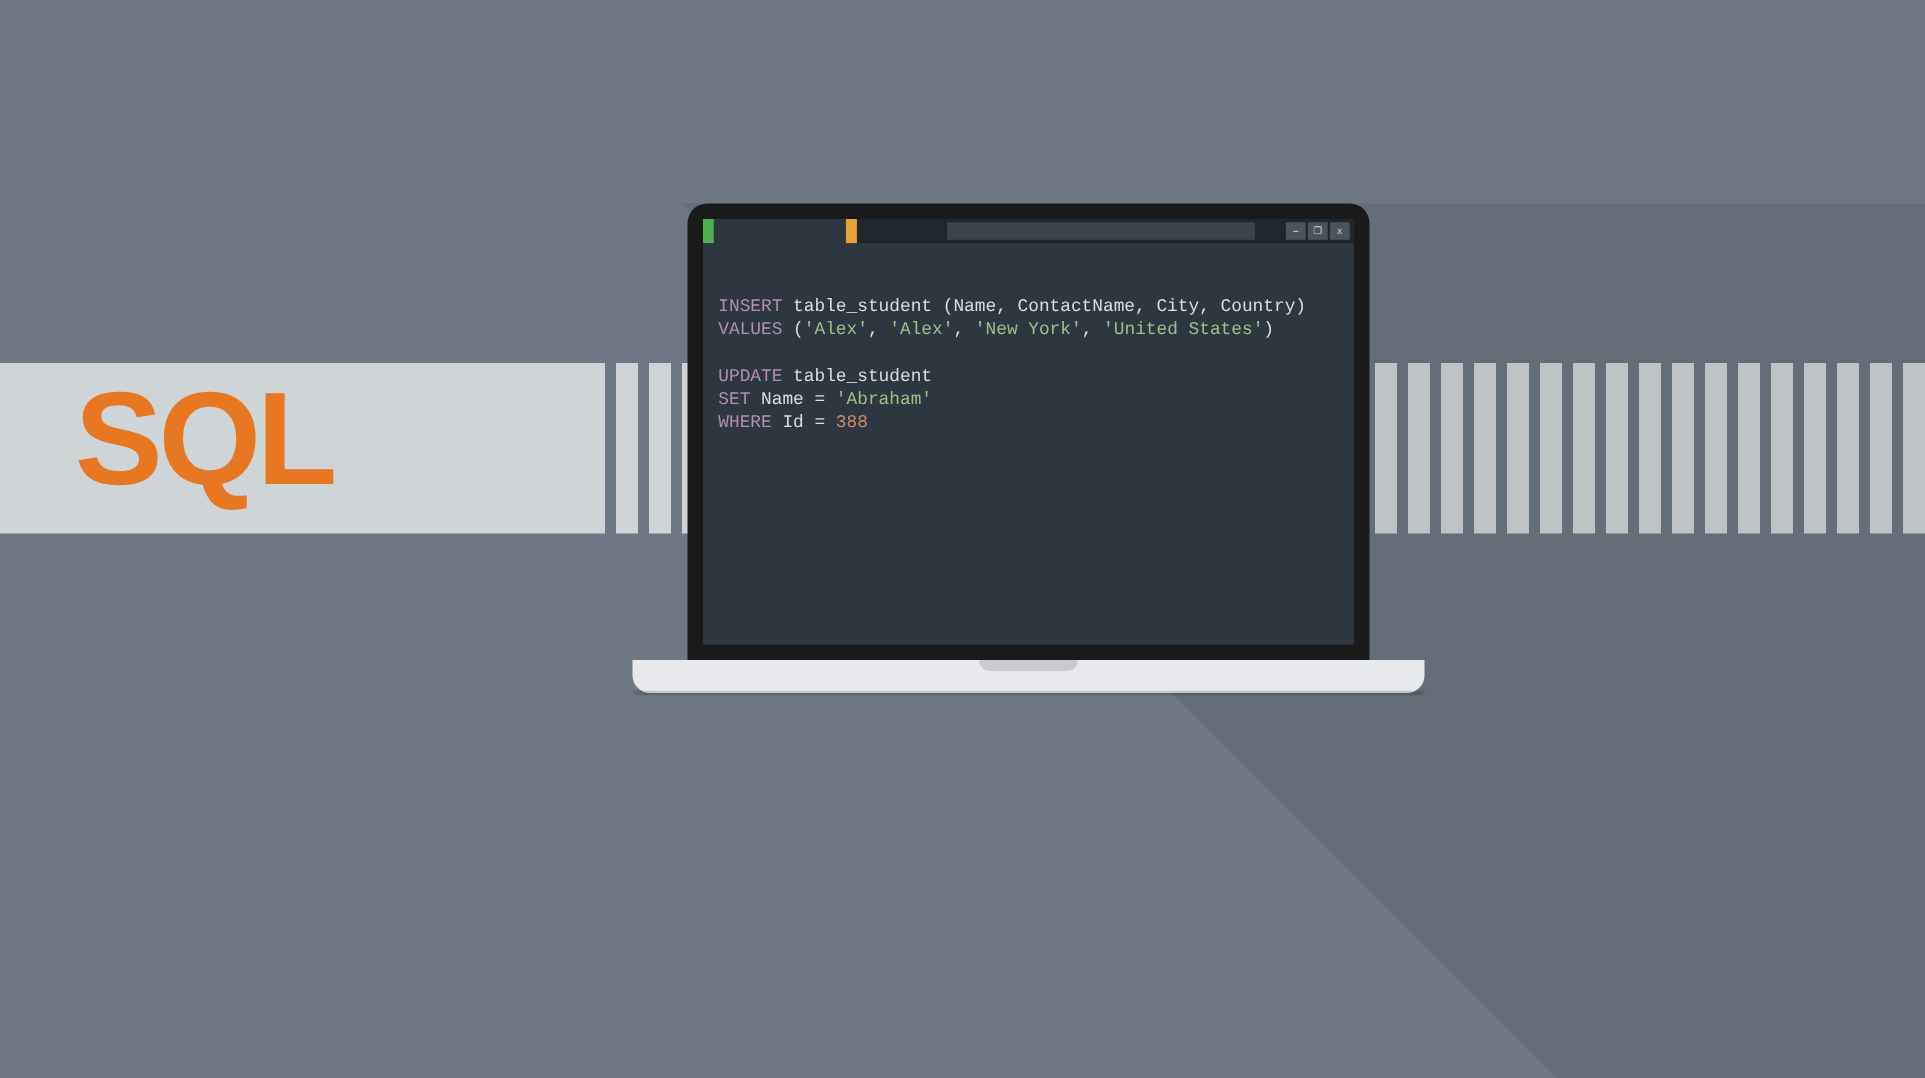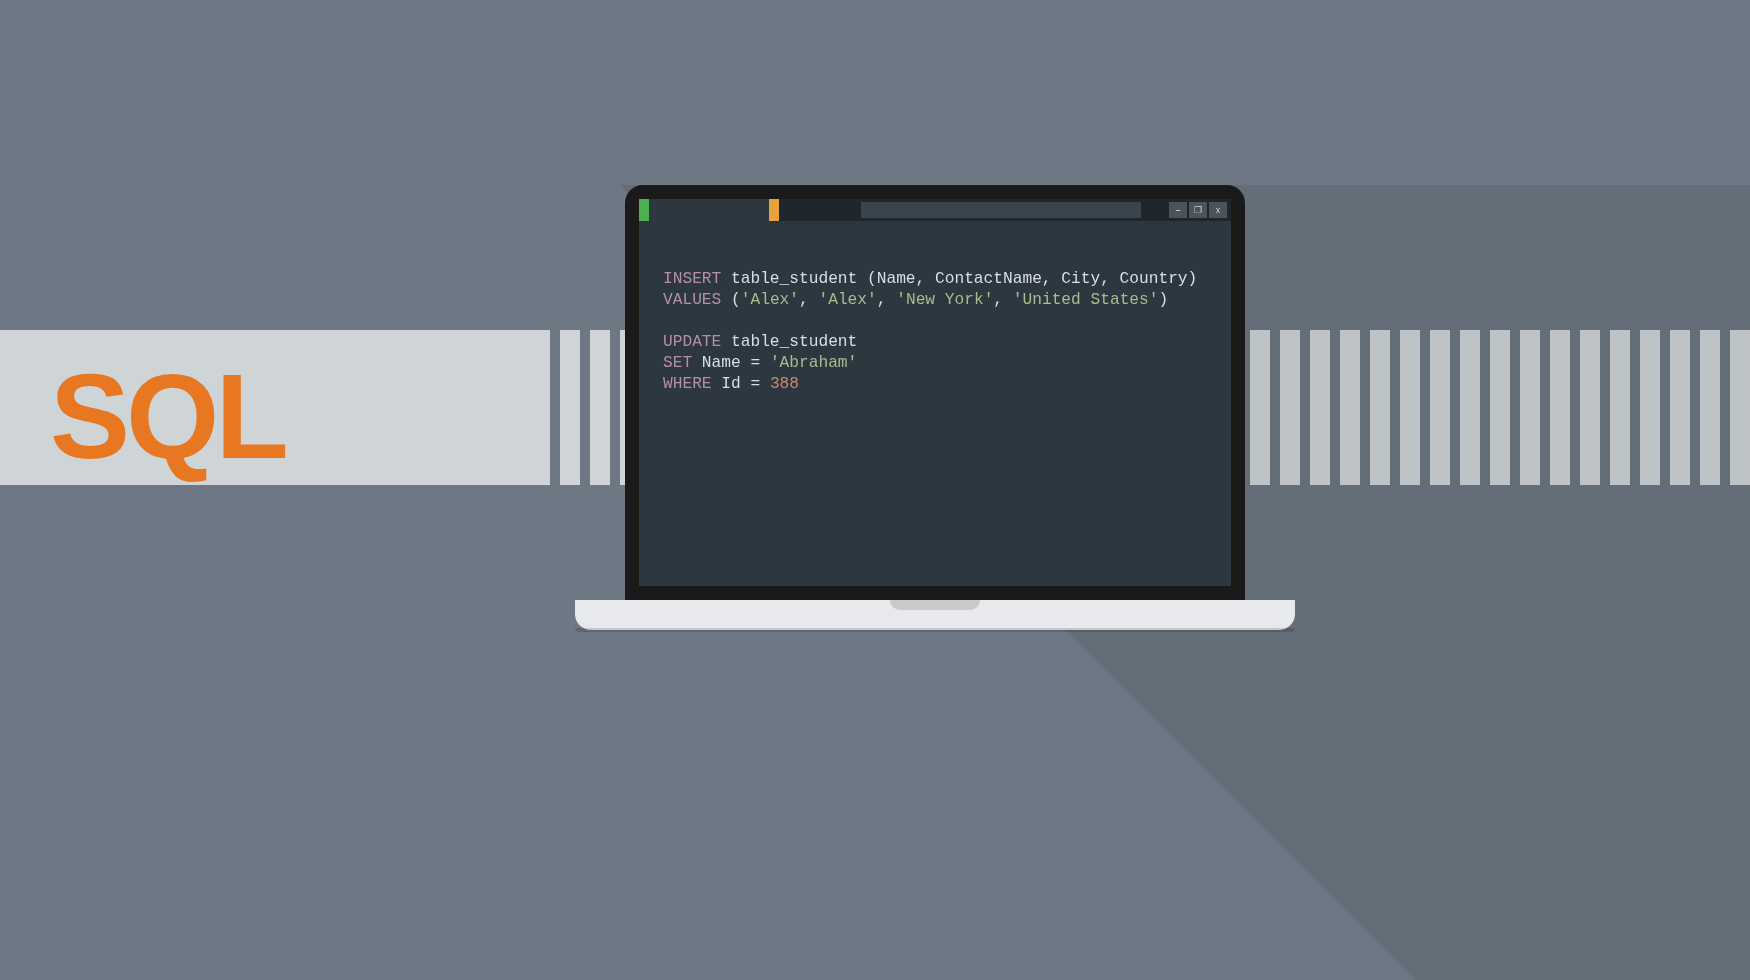--- a/index.html
+++ b/index.html
@@ -19,22 +19,22 @@
     top: 330px;
     width: 100%;
     height: 155px;
     display: flex;
     align-items: stretch;
   }
   .band-label {
     background: #cfd4d7;
     width: 560px;
     display: flex;
-    align-items: flex-end;
-    padding-left: 50px;
+    align-items: flex-start;
+    padding-left: 68px;
   }
   .band-label span {
     font-size: 120px;
     font-weight: 900;
     color: #e87722;
     letter-spacing: -4px;
     font-family: Arial, Helvetica, sans-serif;
   }
   .band-stripes {
     flex: 1;
@@ -155,21 +155,21 @@
     justify-content: center;
     font-family: Arial, sans-serif;
   }
   .win-btn.min { font-weight: bold; }
   .win-btn.max { }
   .win-btn.close { }
 
   
   .code {
     position: absolute;
-    left: 24px;
+    left: 14px;
     top: 70px;
     font-family: "Consolas", "Menlo", "Courier New", monospace;
     font-size: 16.2px;
     line-height: 21px;
     white-space: pre;
   }
   .kw { color: #b48ead; }
   .ident { color: #d8dee9; }
   .str { color: #a3be8c; }
   .num { color: #d08770; }

